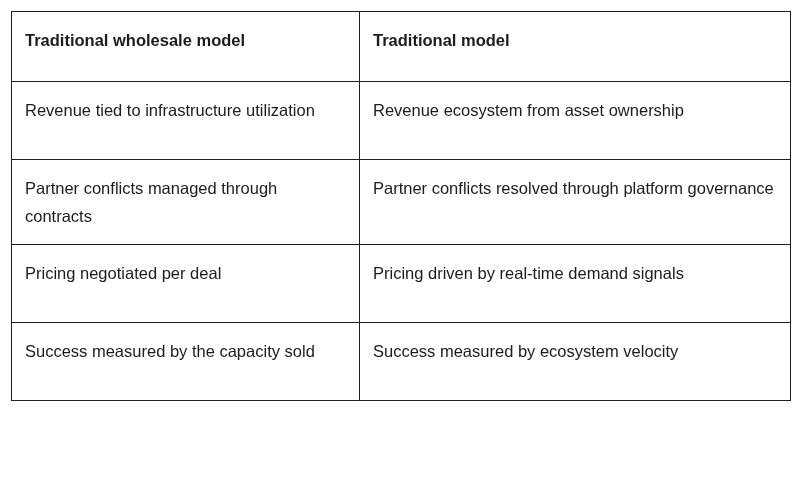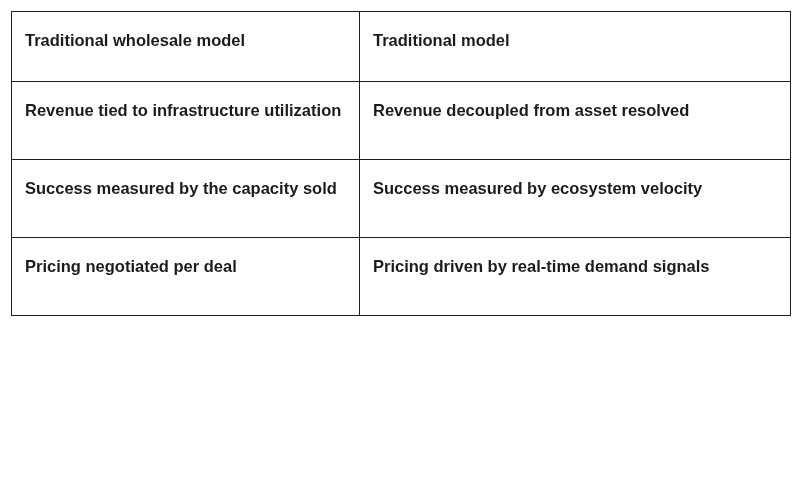--- a/index.html
+++ b/index.html
@@ -19,21 +19,21 @@
     table-layout: fixed;
   }
   .comparison-table th,
   .comparison-table td {
     border: 1px solid #1f1f1f;
     vertical-align: top;
     text-align: left;
     padding: 14px 14px 14px 13px;
     font-size: 16.5px;
     line-height: 28px;
-    font-weight: bold;
+    font-weight: normal;
     overflow: hidden;
   }
   .comparison-table th {
     font-weight: bold;
     height: 70px;
   }
   .comparison-table td {
     height: 78px;
   }
   .col-left  { width: 348px; }
@@ -49,24 +49,28 @@
   </colgroup>
   <thead>
     <tr>
       <th>Traditional wholesale model</th>
       <th>Traditional model</th>
     </tr>
   </thead>
   <tbody>
     <tr>
       <td>Revenue tied to infrastructure utilization</td>
-      <td>Revenue decoupled from asset resolved</td>
+      <td>Revenue ecosystem from asset ownership</td>
+    </tr>
+    <tr>
+      <td>Partner conflicts managed through contracts</td>
+      <td>Partner conflicts resolved through platform governance</td>
+    </tr>
+    <tr>
+      <td>Pricing negotiated per deal</td>
+      <td>Pricing driven by real-time demand signals</td>
     </tr>
     <tr>
       <td>Success measured by the capacity sold</td>
       <td>Success measured by ecosystem velocity</td>
     </tr>
-    <tr>
-      <td>Pricing negotiated per deal</td>
-      <td>Pricing driven by real-time demand signals</td>
-    </tr>
   </tbody>
 </table>
 
 </body></html>

